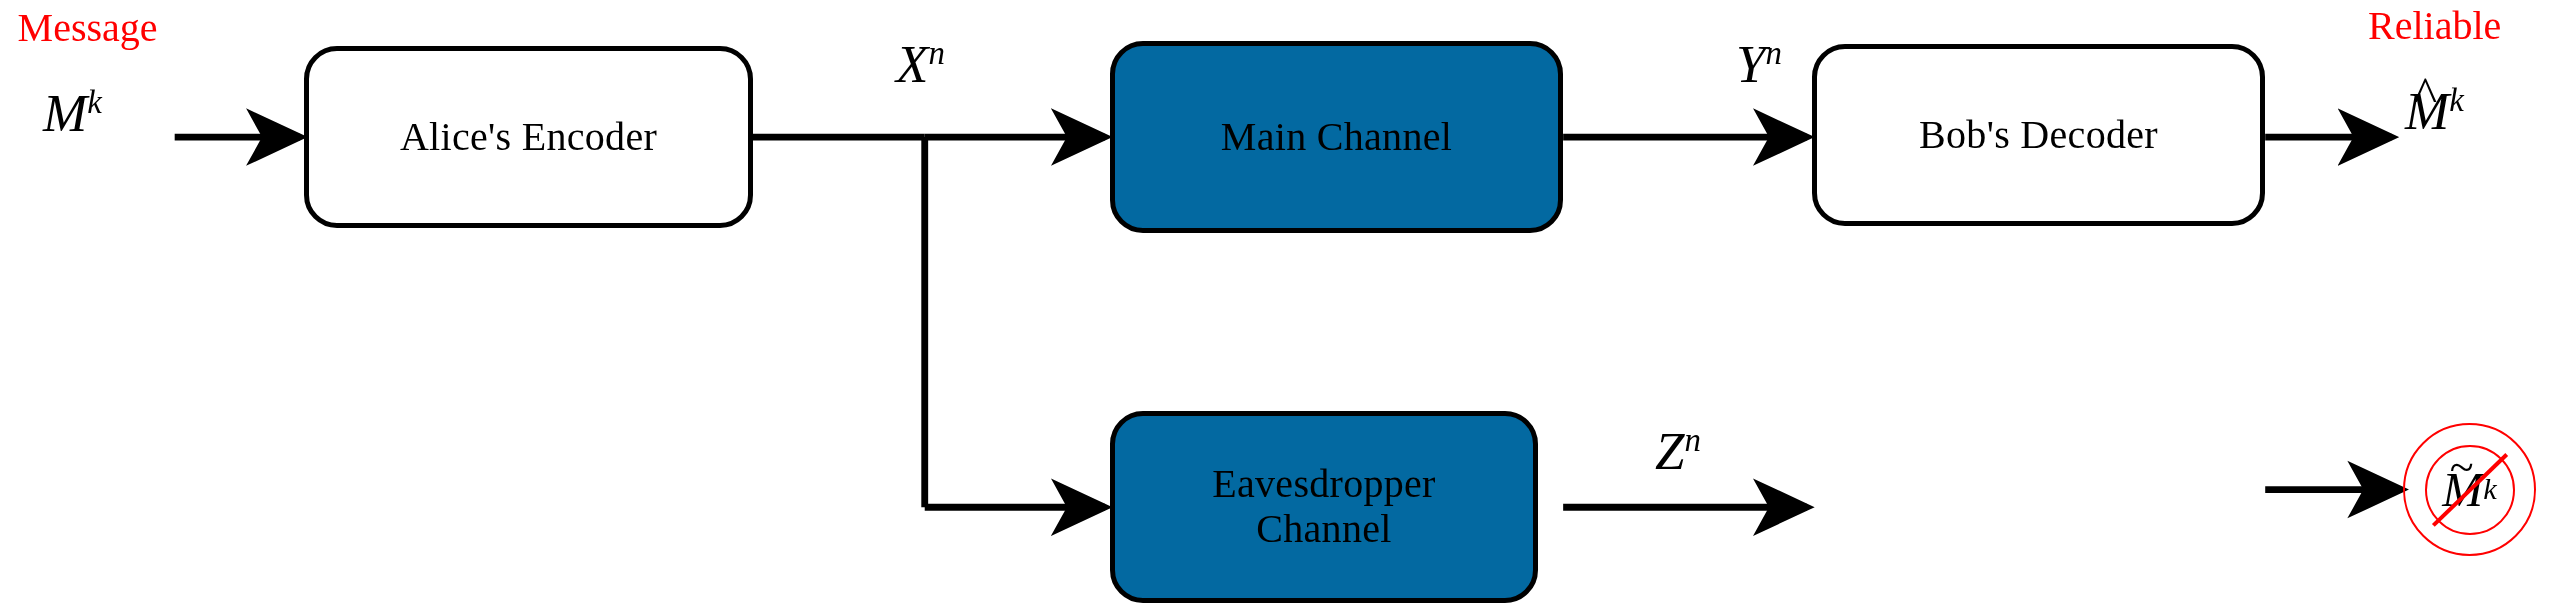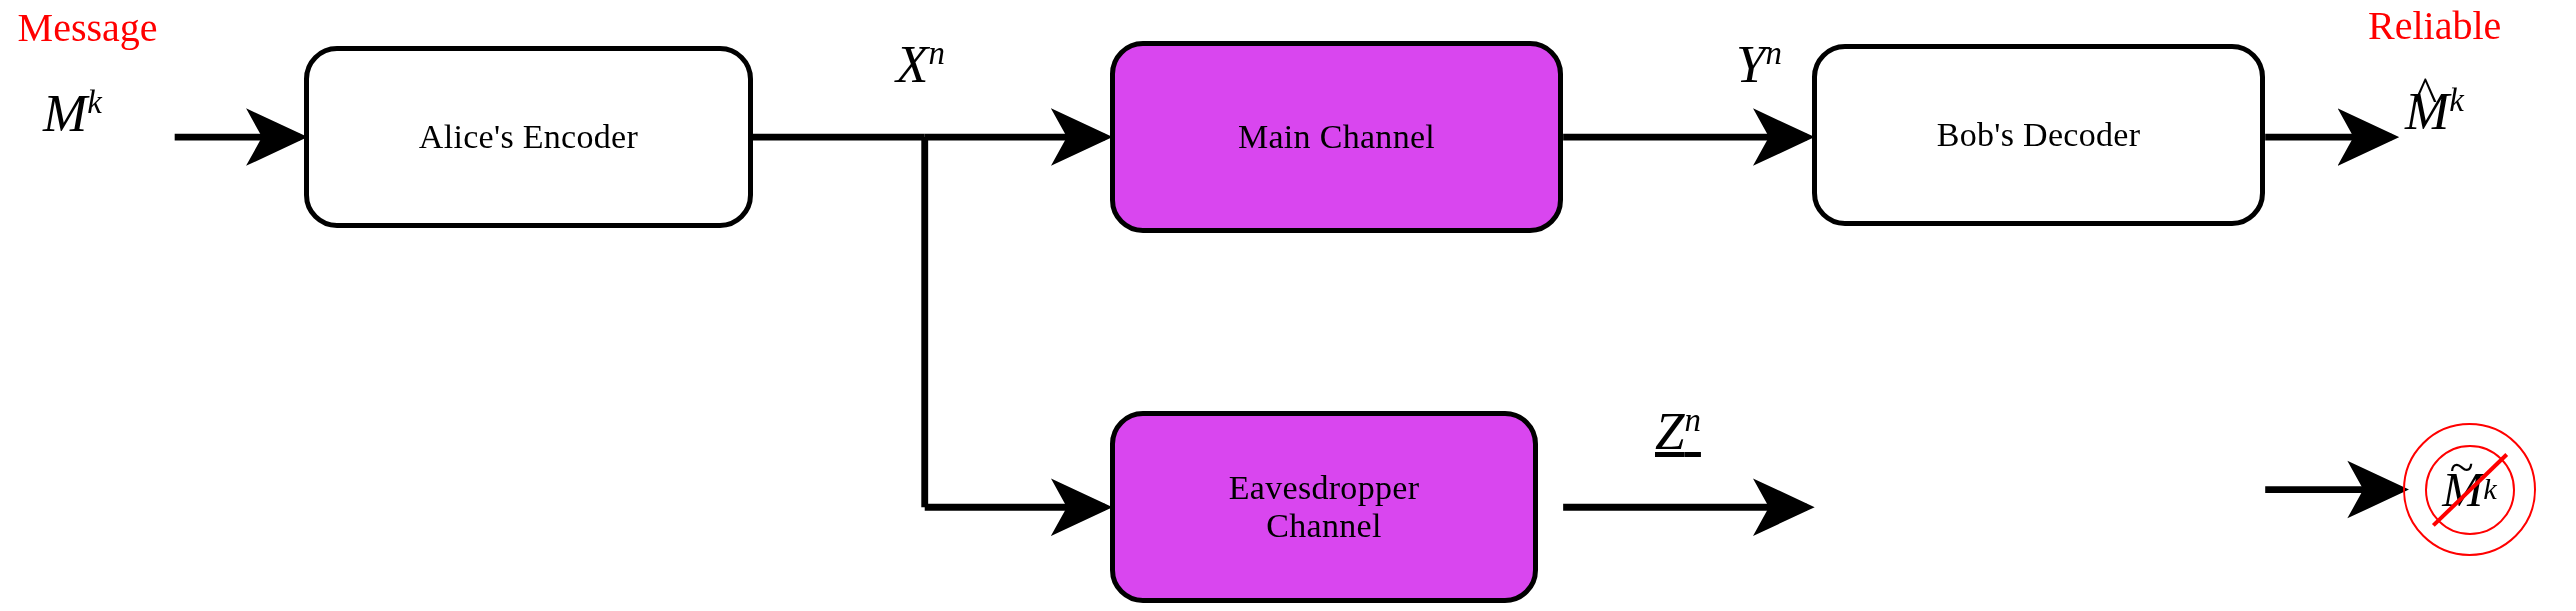--- a/index.html
+++ b/index.html
@@ -20,26 +20,26 @@
   .node {
     position: absolute;
     box-sizing: border-box;
     border: 5.9px solid #000000;
     border-radius: 33px;
     display: flex;
     align-items: center;
     justify-content: center;
     text-align: center;
     color: #000000;
-    font-size: 34px;
+    font-size: 40px;
     line-height: 1.12;
     letter-spacing: 0.3px;
   }
   .node.white { background: #ffffff; }
-  .node.gray  { background: #d946ef; }
+  .node.gray  { background: #0369a1; }
 
   #node-encoder { left: 304px;  top: 46px;  width: 449px; height: 182px; }
   #node-main    { left: 1110px; top: 41px;  width: 453px; height: 192px; }
   #node-bob     { left: 1812px; top: 44px;  width: 453px; height: 182px; }
   #node-eve-ch  { left: 1110px; top: 411px; width: 428px; height: 192px; }
   #node-eve-dec { left: 1812px; top: 413px; width: 453px; height: 176px; }
 
   .node-label { display: block; white-space: pre-line; }
 
   
@@ -72,21 +72,21 @@
     vertical-align: 0.55em;
   }
 
   #lbl-message   { left: 17.6px;   top: 7.8px; }
   #lbl-reliable  { left: 2368px; top: 5.9px; }
   #lbl-secure    { left: 2380px; top: 378px; }
 
   #lbl-mk   { left: 43px;   top: 86px; }
   #lbl-xn   { left: 896px;  top: 37px; }
   #lbl-yn   { left: 1736px; top: 37px; }
-  #lbl-zn   { left: 1655px; top: 404px; text-decoration: underline; }
+  #lbl-zn   { left: 1655px; top: 424px; }
   #lbl-mhat { left: 2405px; top: 84px; }
 
   .hatwrap { position: relative; display: inline-block; }
   .hatwrap .hat {
     position: absolute;
     left: 50%;
     top: -0.30em;
     transform: translateX(-58%);
     font-style: normal;
     font-size: 0.95em;

